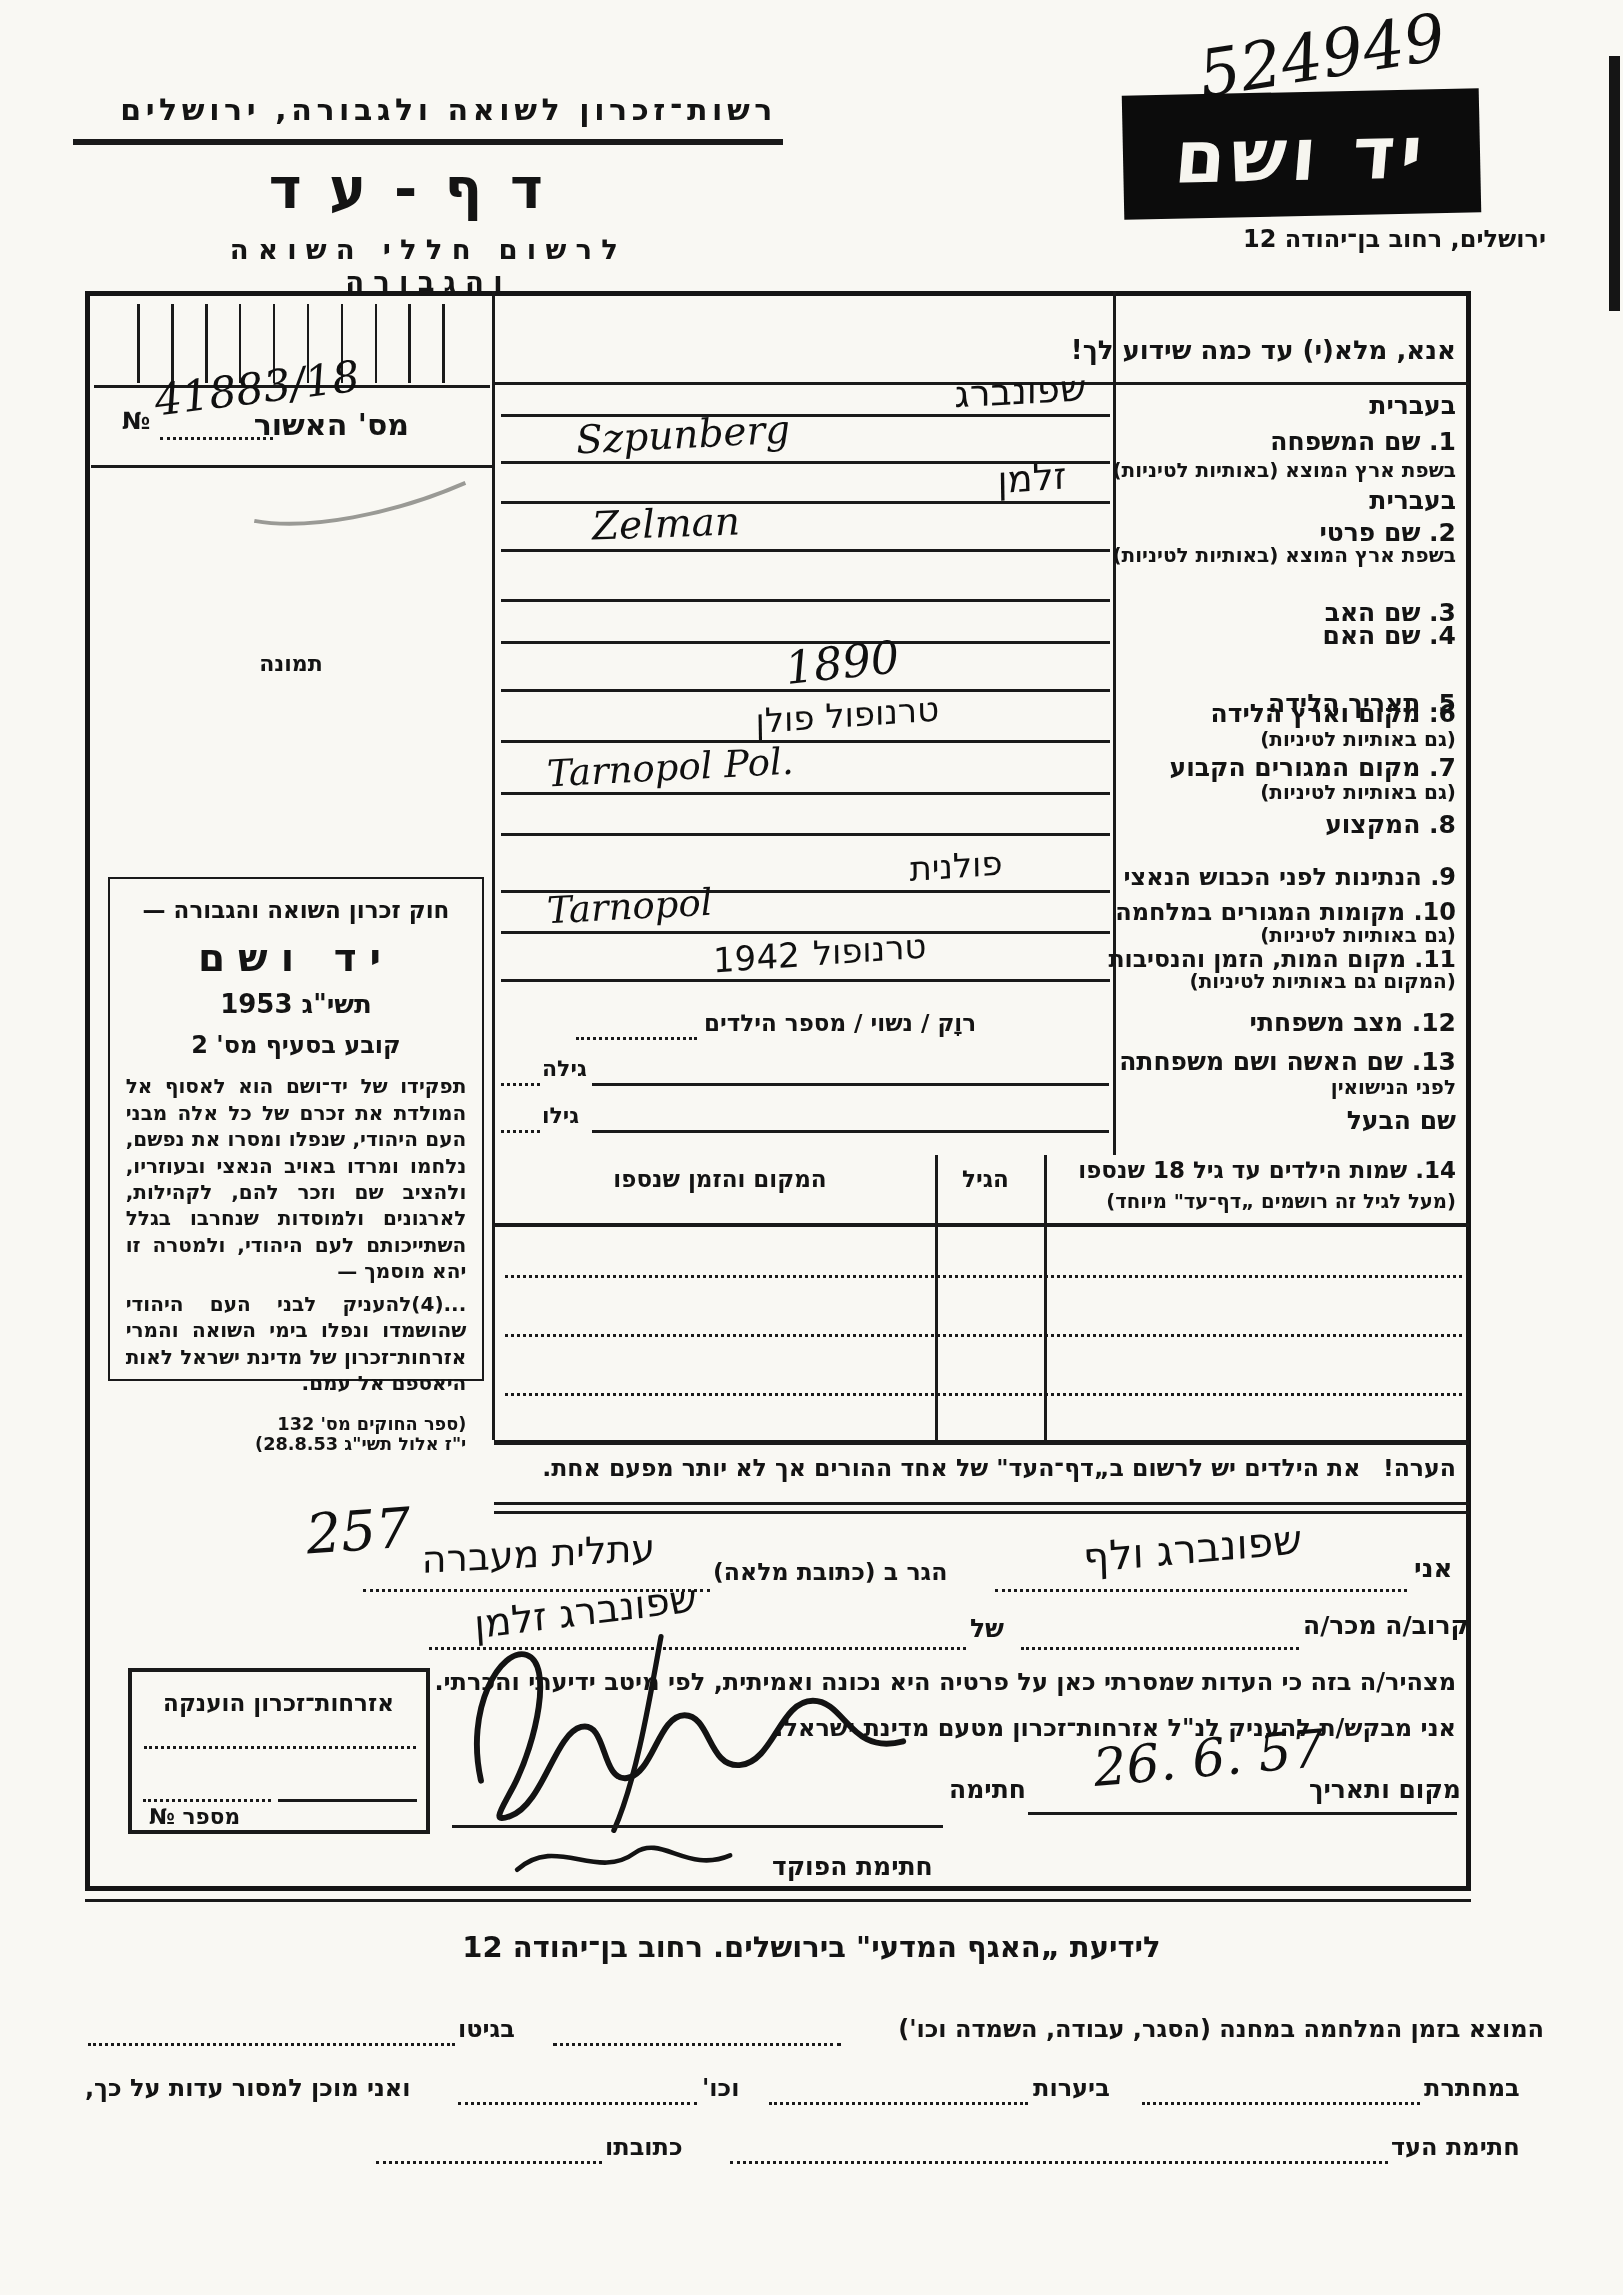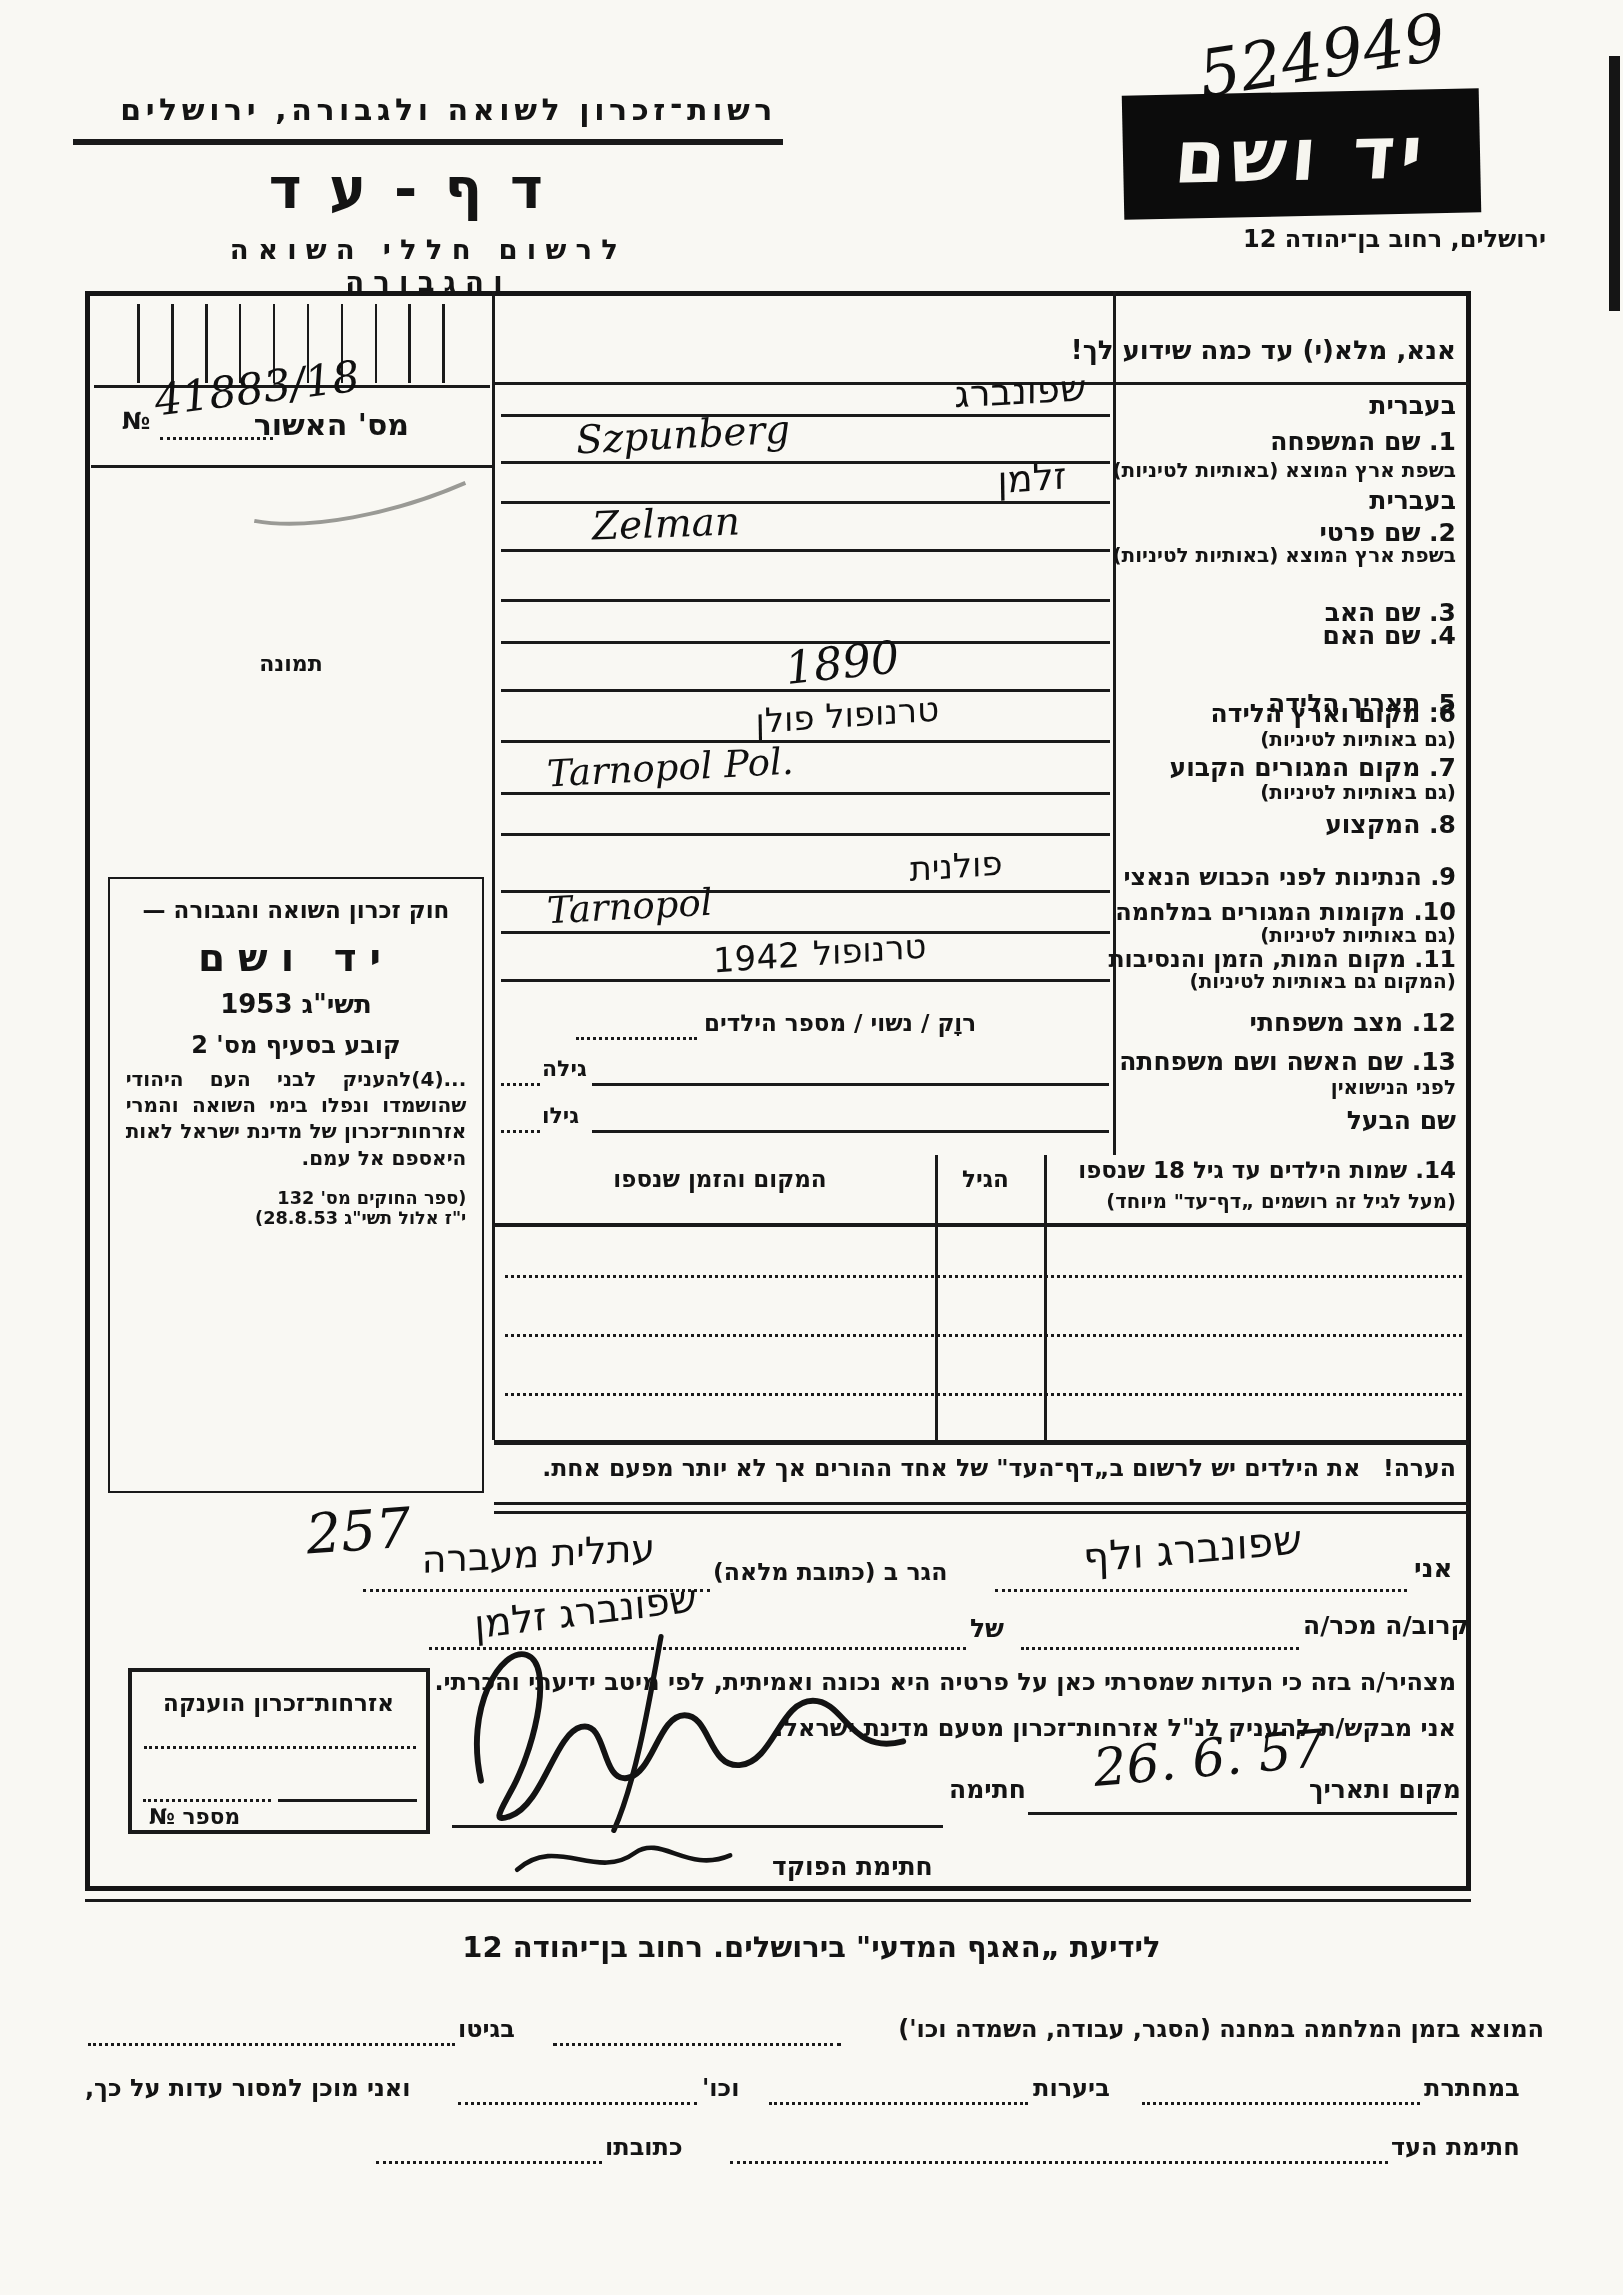--- a/index.html
+++ b/index.html
@@ -177,25 +177,26 @@
   <div class="a dotl" style="top:1393px;left:505px;width:957px;"></div>
   <div class="a hline" style="top:1440px;left:494px;width:975px;height:4.6px;"></div>
 
   <div class="a nw" style="top:1454px;right:167px;font-size:23.6px;text-align:right;">
     <span class="b">הערה!</span>&nbsp;&nbsp;
     <span class="b">את הילדים יש לרשום ב„דף־העד" של אחד ההורים אך לא יותר מפעם אחת.</span>
   </div>
   <div class="a hline" style="top:1502px;left:494px;width:975px;height:2.6px;"></div>
   <div class="a hline" style="top:1511px;left:494px;width:975px;height:2.6px;"></div>
 
-  <div class="a" style="top:877px;left:108px;width:376px;height:616px;border:2.6px solid #1a1a1a;padding:18.3px 15.7px;text-align:center;">
+  <div class="a" style="top:877px;left:108px;width:376px;height:504px;border:2.6px solid #1a1a1a;padding:18.3px 15.7px;text-align:center;">
     <div class="b" style="font-size:23px;">חוק זכרון השואה והגבורה —</div>
     <div class="b" style="font-size:39px;letter-spacing:13px;margin-top:11.8px;">יד ושם</div>
     <div class="b" style="font-size:26px;margin-top:9.2px;">תשי"ג 1953</div>
     <div class="b" style="font-size:24px;margin-top:11.8px;">קובע בסעיף מס' 2</div>
+    <p class="b" style="font-size:20px;line-height:1.32;text-align:justify;margin:14.4px 0 0 0;">תפקידו של יד־ושם הוא לאסוף אל המולדת את זכרם של כל אלה מבני העם היהודי, שנפלו ומסרו את נפשם, נלחמו ומרדו באויב הנאצי ובעוזריו, ולהציב שם וזכר להם, לקהילות, לארגונים ולמוסדות שנחרבו בגלל השתייכותם לעם היהודי, ולמטרה זו יהא מוסמך —</p>
     <p class="b" style="font-size:20px;line-height:1.32;text-align:justify;margin:6.5px 0 0 0;">...(4)להעניק לבני העם היהודי שהושמדו ונפלו בימי השואה והמרי אזרחות־זכרון של מדינת ישראל לאות היאספם אל עמם.</p>
     <div class="b" style="font-size:17.7px;margin-top:17px;text-align:right;">(ספר החוקים מס' 132</div>
     <div class="b" style="font-size:17.7px;text-align:right;">י"ז אלול תשי"ג 28.8.53)</div>
   </div>
   <div class="a hwl" dir="ltr" style="top:1499px;left:306px;font-size:55px;transform:rotate(-4deg);">257</div>
 
   <div class="a" style="top:1668px;left:128px;width:302px;height:166px;border:4.6px solid #1a1a1a;"></div>
   <div class="a b ctr" style="top:1690px;left:134px;width:289px;font-size:23px;">אזרחות־זכרון הוענקה</div>
   <div class="a dotl" style="top:1746px;left:144px;width:272px;"></div>
   <div class="a dotl" style="top:1799px;left:143px;width:128px;"></div>

